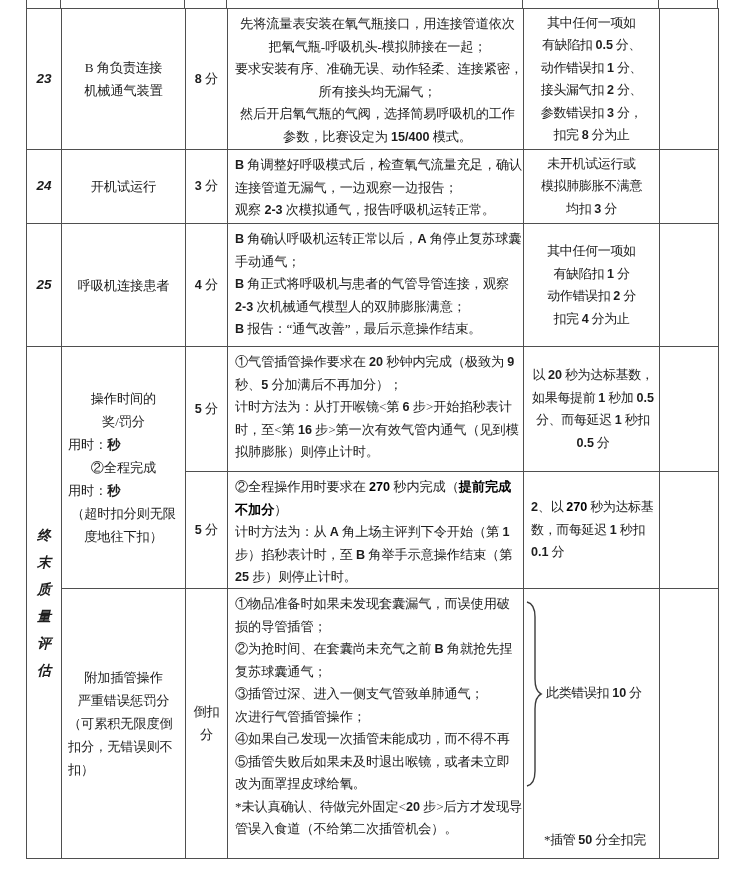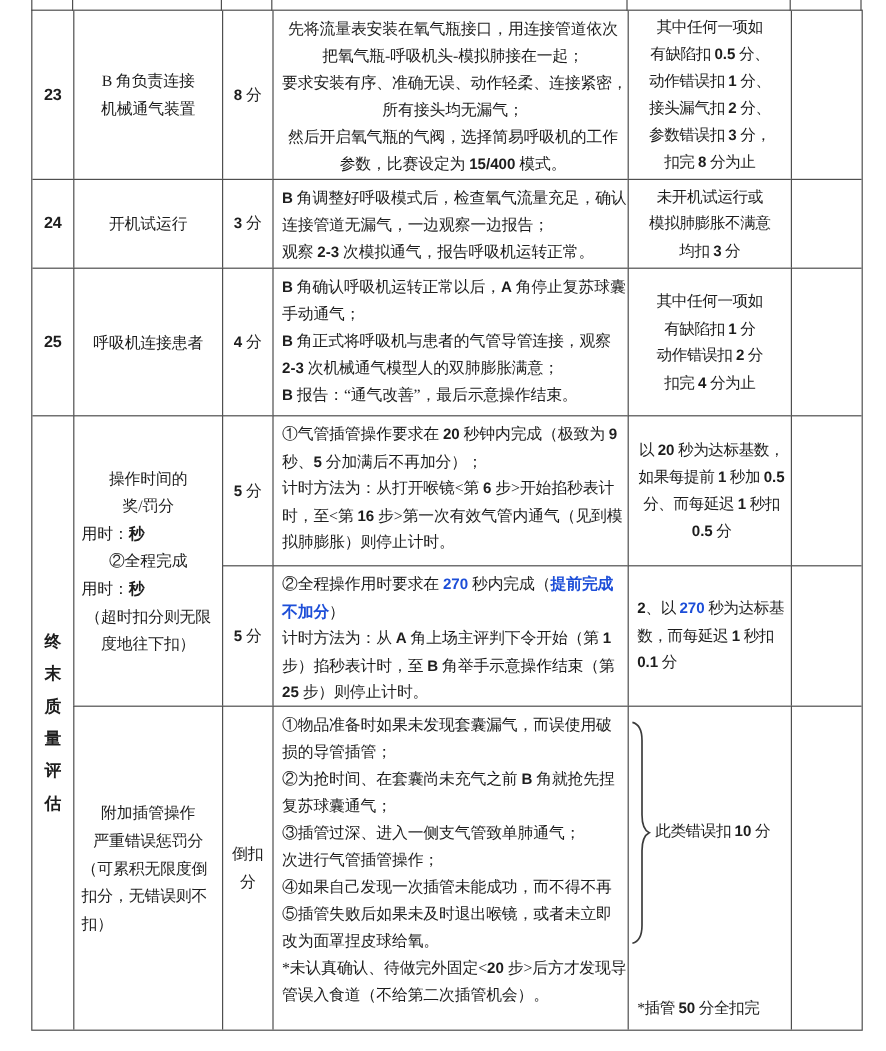--- a/index.html
+++ b/index.html
@@ -18,39 +18,39 @@
     grid-template-rows:140px 74px 123px 125px 117px 270px;
   }
   .cell{
     border-left:1px solid var(--bd);
     border-top:1px solid var(--bd);
     overflow:hidden;
     font-size:13.2px;
     line-height:22.5px;
     letter-spacing:-0.1px;
   }
-  .fc{border-left:none;}
+  .fc{border-left:none;font-style:italic;}
   .fr{border-top:none;text-align:center;}
   .vc{display:flex;flex-direction:column;justify-content:center;}
   .hc{text-align:center;}
   .numcell{font-family:"Liberation Sans","DejaVu Sans",sans-serif;font-weight:700;font-size:13.5px;}
   .desc{padding:4px 3px 0 7px;}
   .desc .ln{white-space:nowrap;}
   .ded{padding:0 4px;font-size:13px;letter-spacing:-0.35px;}
   .ded .ln{white-space:nowrap;}
   .name{padding:0 2px;line-height:23px;}
   .ln.al-l{text-align:left;padding-left:4px;}
   .n{font-family:"Liberation Sans","DejaVu Sans",sans-serif;font-weight:700;font-size:12.6px;letter-spacing:0;}
   .z{font-weight:700;}
-  .r{color:#1d4ed8;}
+  .r{color:#000000;}
   .seclabel{font-weight:700;font-size:14px;line-height:27px;}
   .pts{font-size:13.2px;}
   .ded3{position:relative;}
   .ded3-main{position:absolute;left:22px;top:93px;white-space:nowrap;}
-  .ded3-foot{position:absolute;left:7px;bottom:7px;white-space:nowrap;}
+  .ded3-foot{position:absolute;left:20px;bottom:7px;white-space:nowrap;}
   .brace{position:absolute;left:0px;top:10px;}
 </style>
 </head>
 <body>
 
 <div>
   <div class="stub" style="left:26px"></div>
   <div class="stub" style="left:60px"></div>
   <div class="stub" style="left:184px"></div>
   <div class="stub" style="left:226px"></div>

